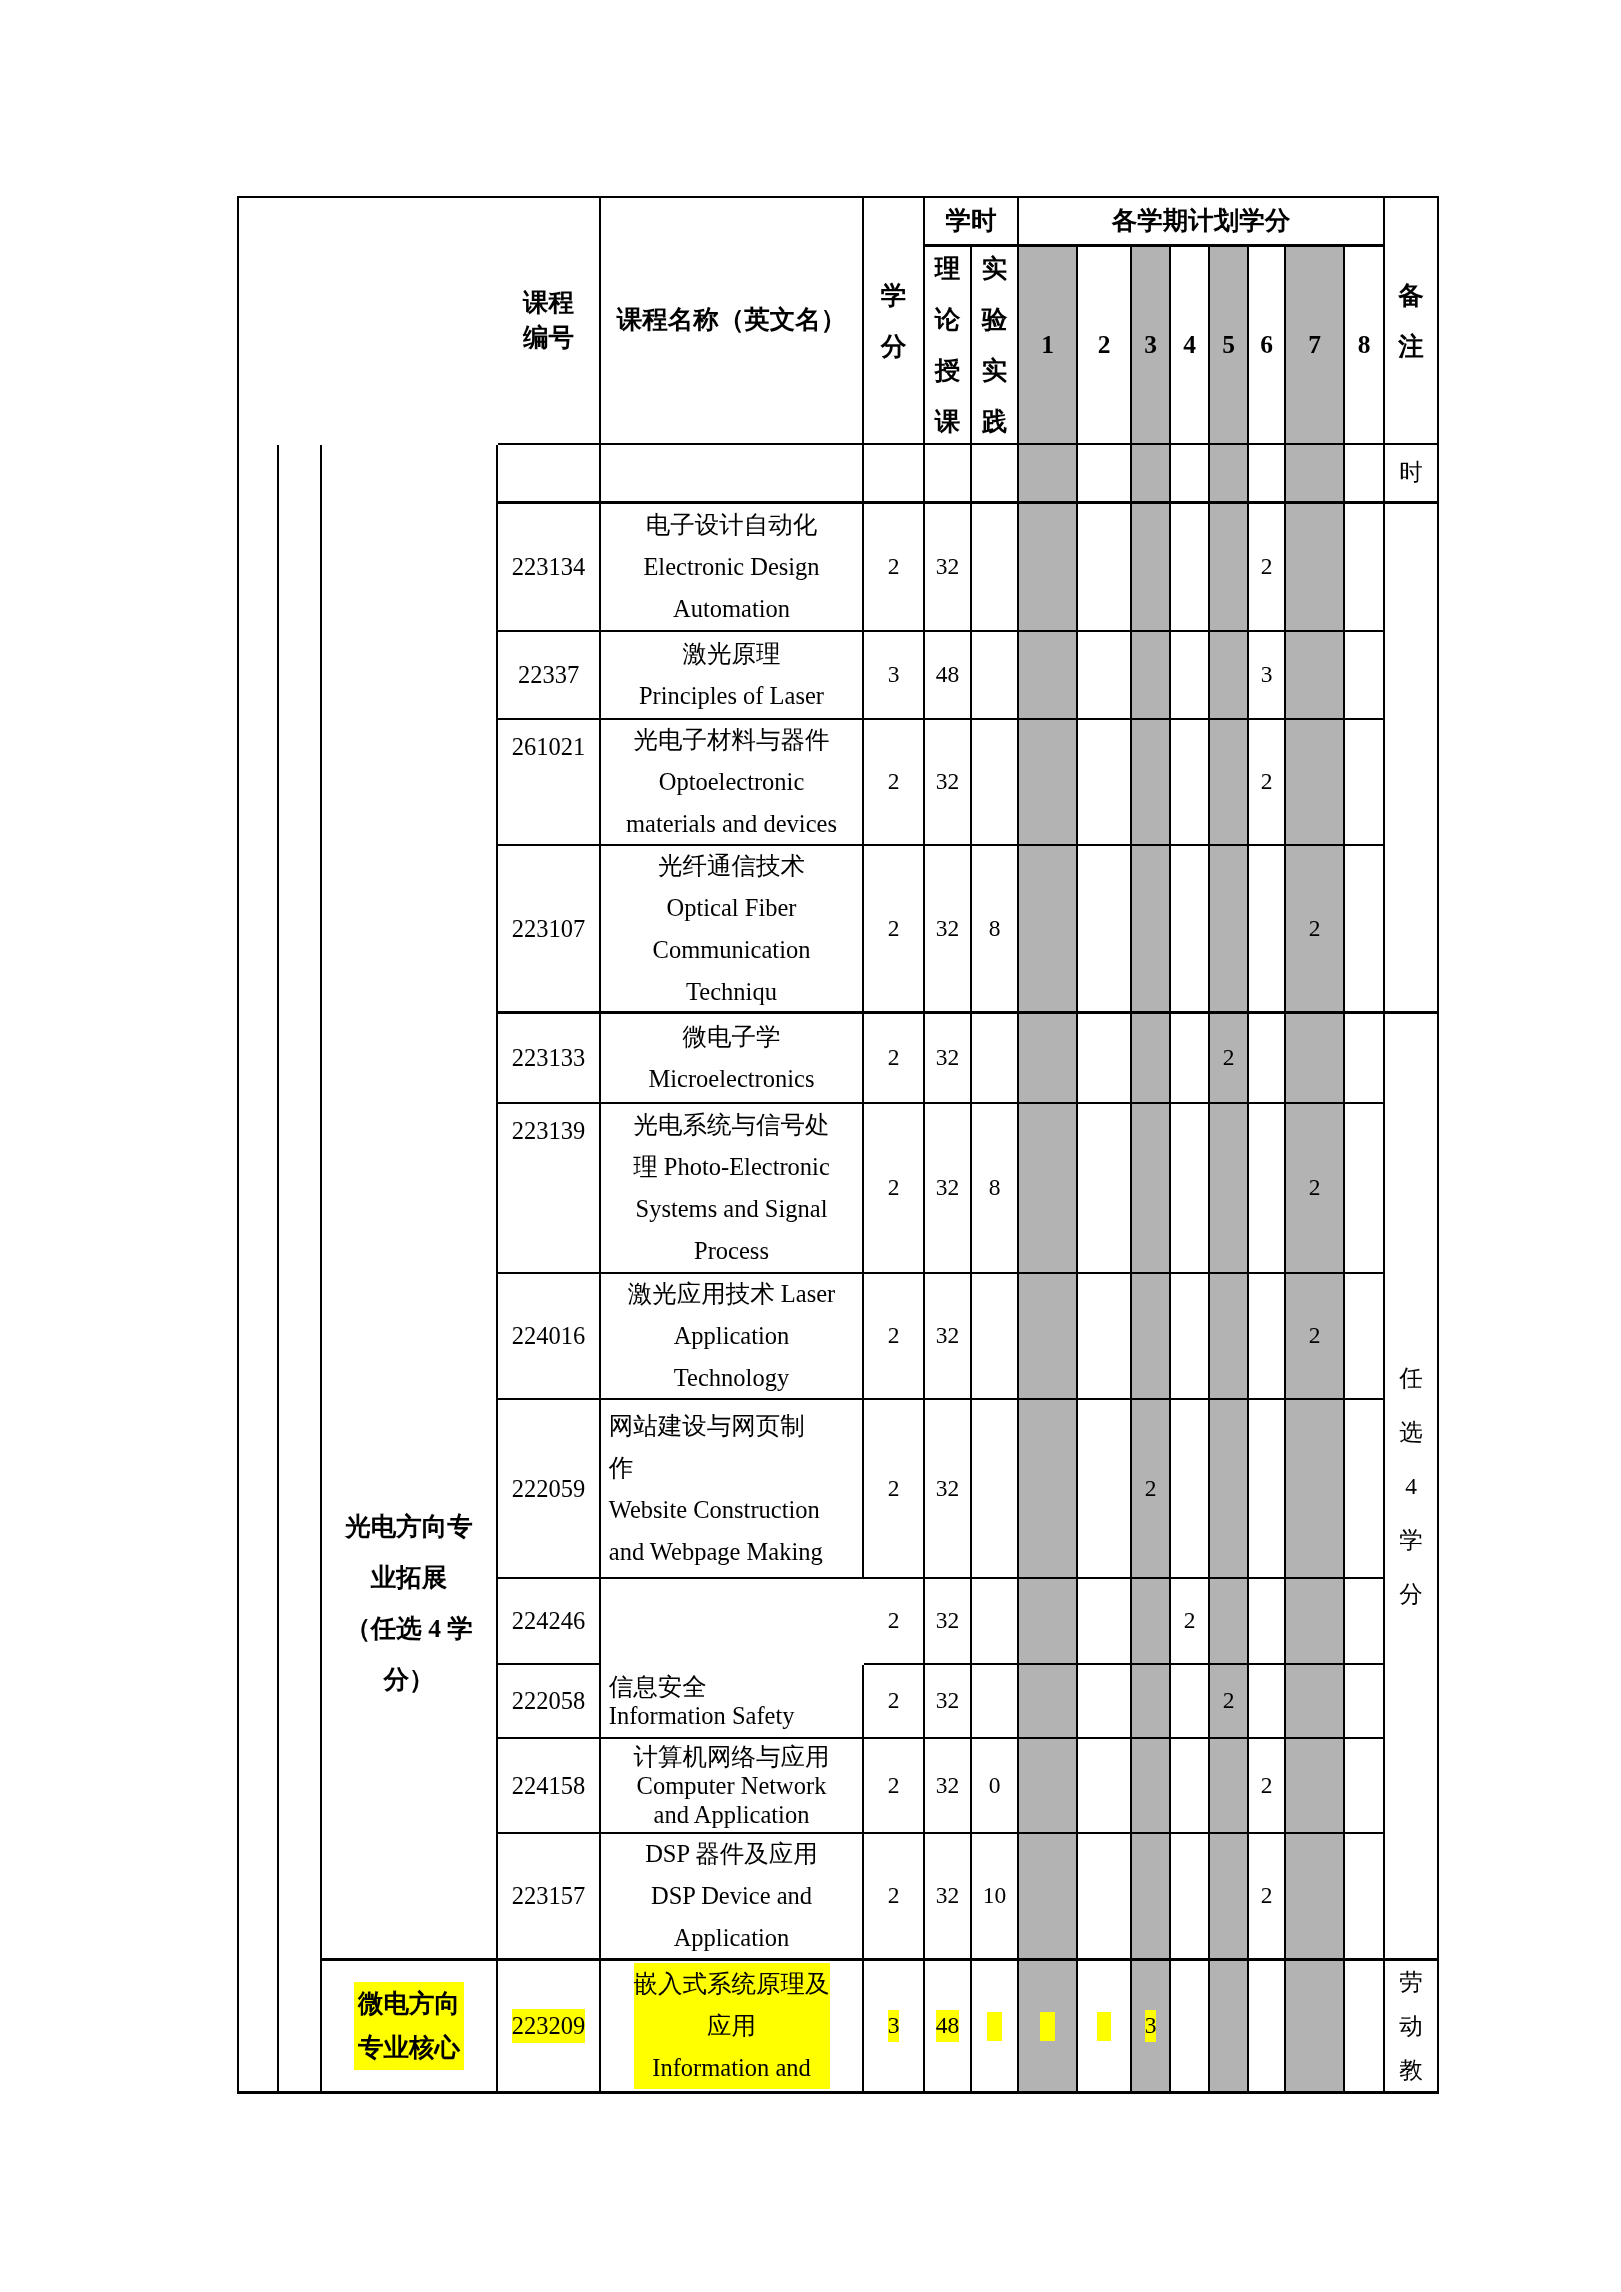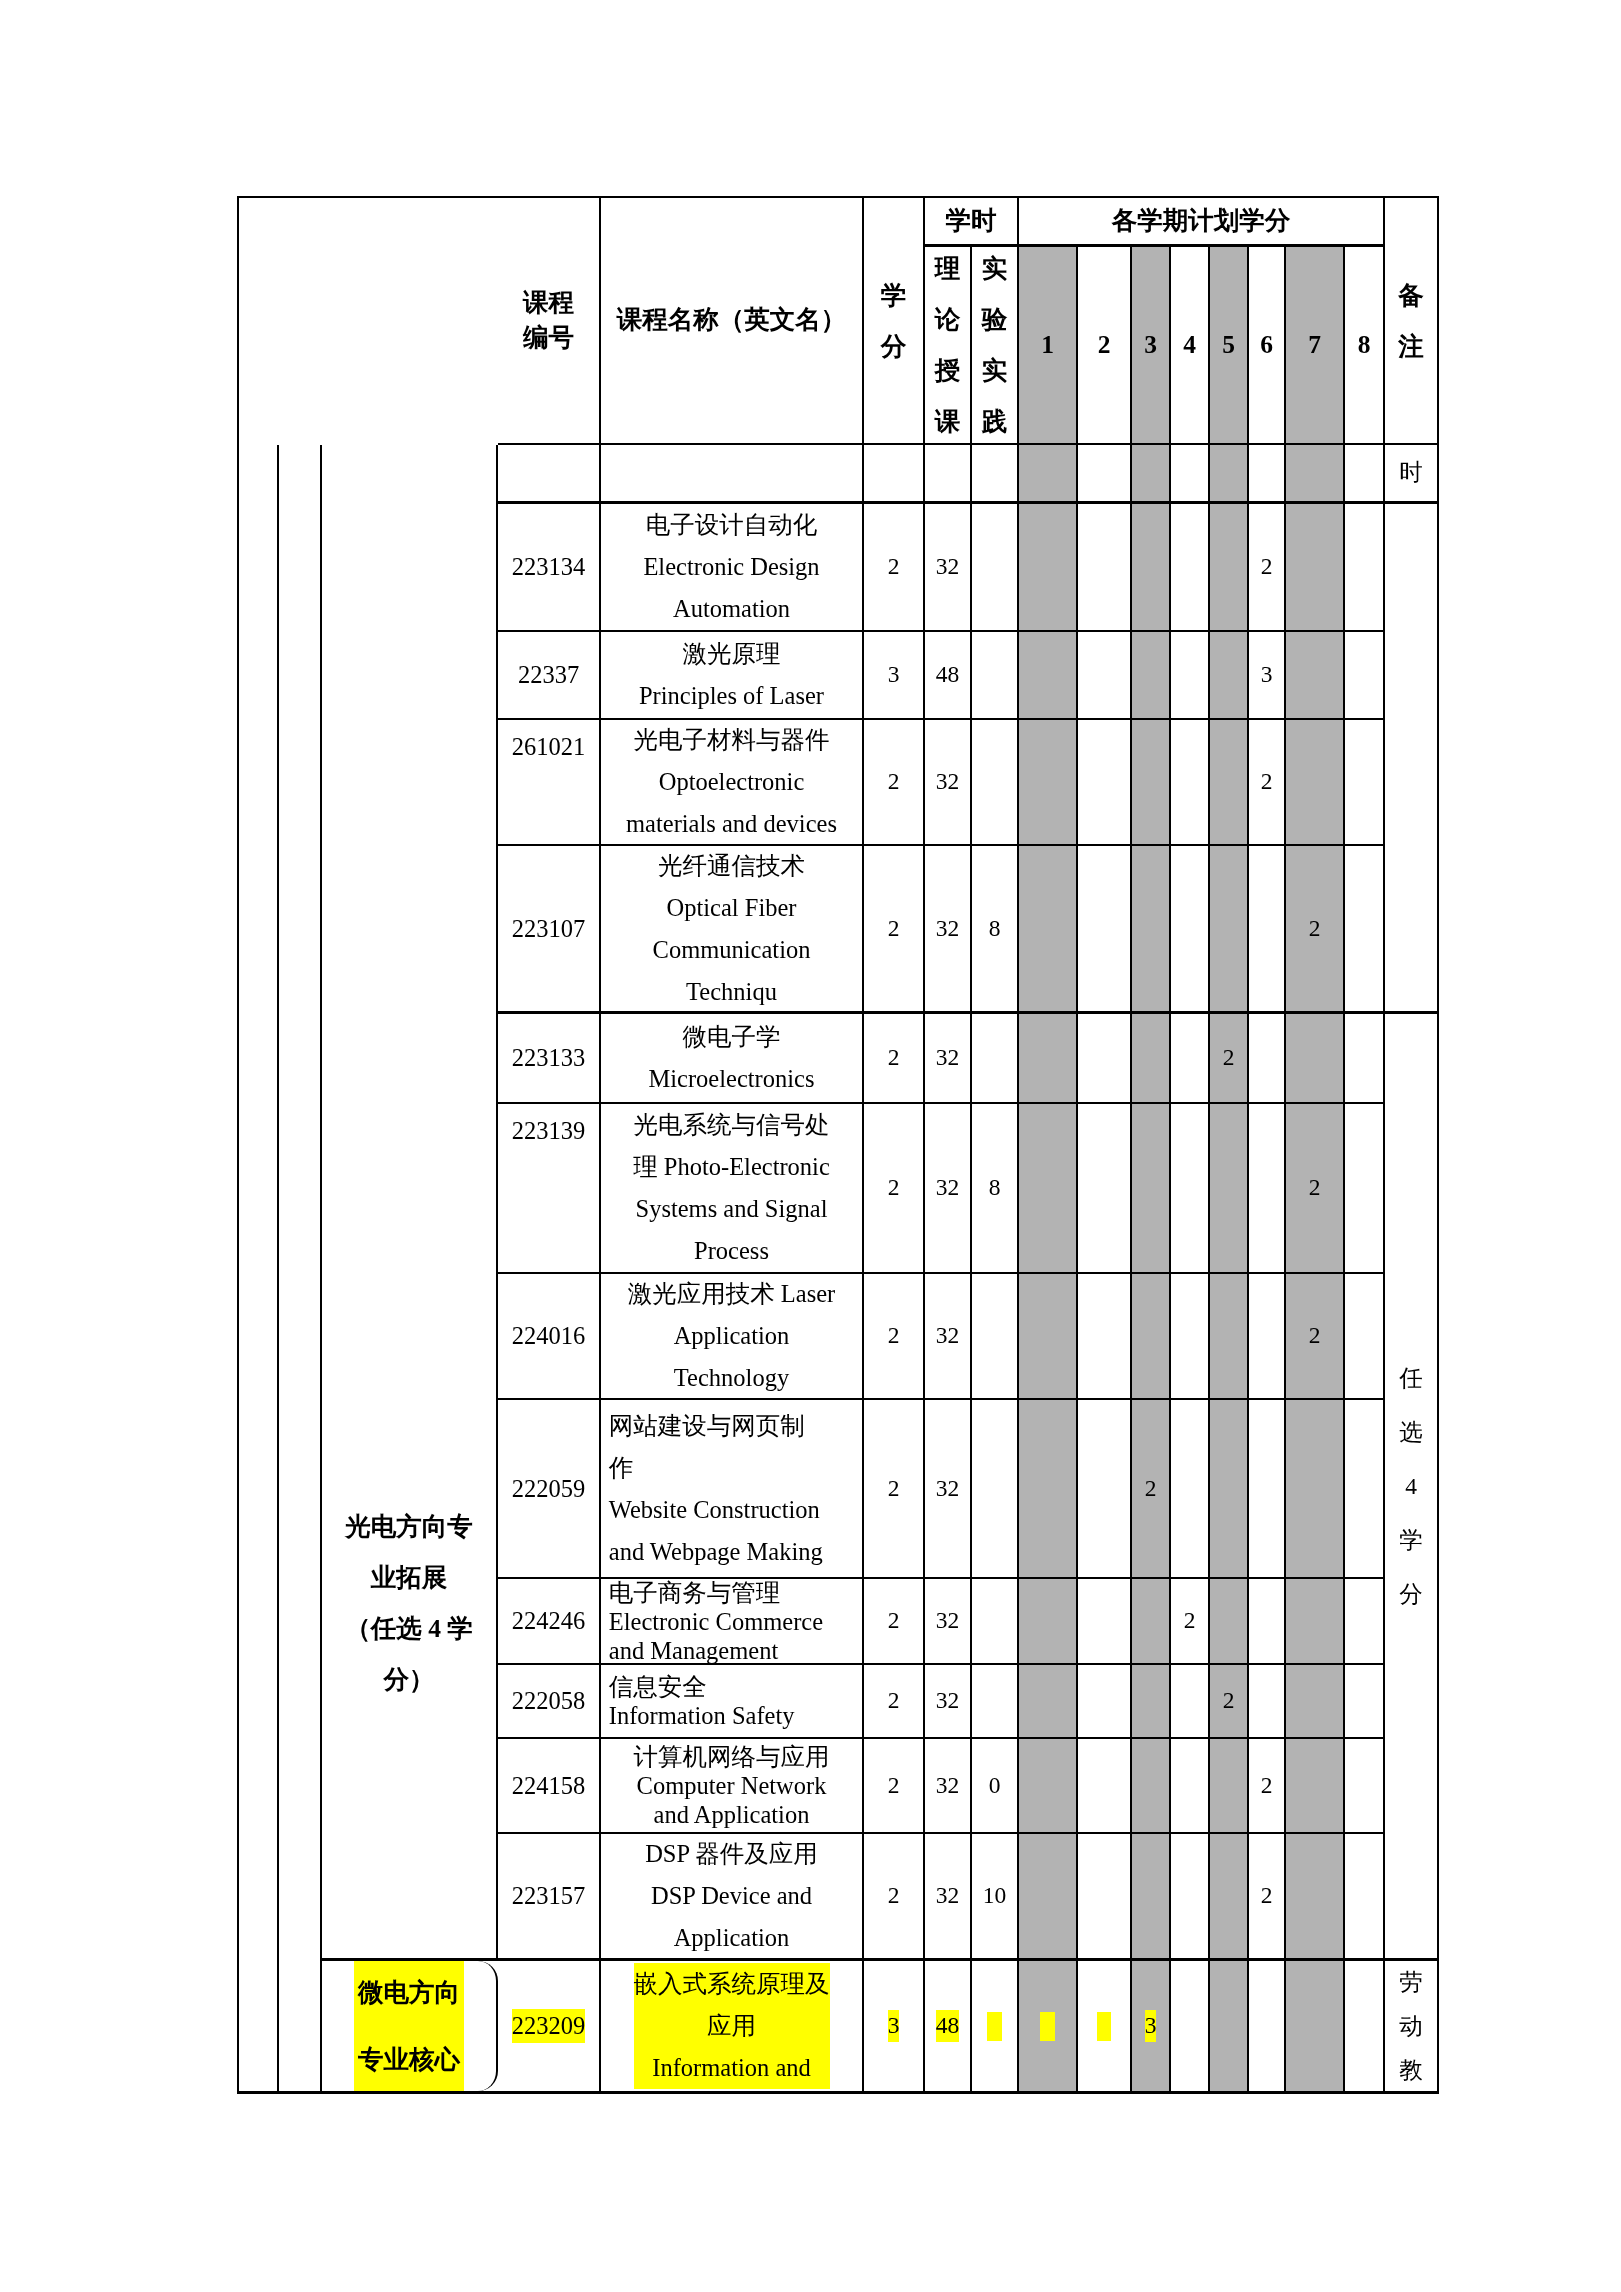--- a/index.html
+++ b/index.html
@@ -38,21 +38,21 @@
   .code{font-size:24.5px;}
   .bb4{border-bottom-width:3.9px;}
   .bb0{border-bottom:none;}
   .br0{border-right:none;}
   .hl{background:#ffff00;}
   .hlb{display:inline-block;width:14.7px;height:29px;background:#ffff00;}
   .catp{
     flex-direction:column;justify-content:flex-end;
     padding-bottom:253px;line-height:51px;text-align:center;
   }
-  .catm{line-height:67px;padding:0 32px;border-radius:20px;}
+  .catm{line-height:44px;padding:0 32px;}
   .rem{line-height:54px;}
   .rem3{line-height:44px;}
 </style>
 </head>
 <body>
 
 <div id="page">
   <div id="tbl">
 
     <div class="c hd" style="grid-area:1/4/3/5">课程
@@ -237,23 +237,20 @@
     <div class="c g" style="grid-area:11/9"></div>
     <div class="c" style="grid-area:11/10"></div>
     <div class="c g" style="grid-area:11/11">2</div>
     <div class="c" style="grid-area:11/12"></div>
     <div class="c g" style="grid-area:11/13"></div>
     <div class="c" style="grid-area:11/14"></div>
     <div class="c g" style="grid-area:11/15"></div>
     <div class="c" style="grid-area:11/16"></div>
 
     <div class="c code" style="grid-area:12/4">224246</div>
-    <div class="c n nt nl" style="grid-area:12/5">电子商务与管理
-Electronic Commerce
-and Management</div>
     <div class="c" style="grid-area:12/6">2</div>
     <div class="c" style="grid-area:12/7">32</div>
     <div class="c" style="grid-area:12/8"></div>
     <div class="c g" style="grid-area:12/9"></div>
     <div class="c" style="grid-area:12/10"></div>
     <div class="c g" style="grid-area:12/11"></div>
     <div class="c" style="grid-area:12/12">2</div>
     <div class="c g" style="grid-area:12/13"></div>
     <div class="c" style="grid-area:12/14"></div>
     <div class="c g" style="grid-area:12/15"></div>

